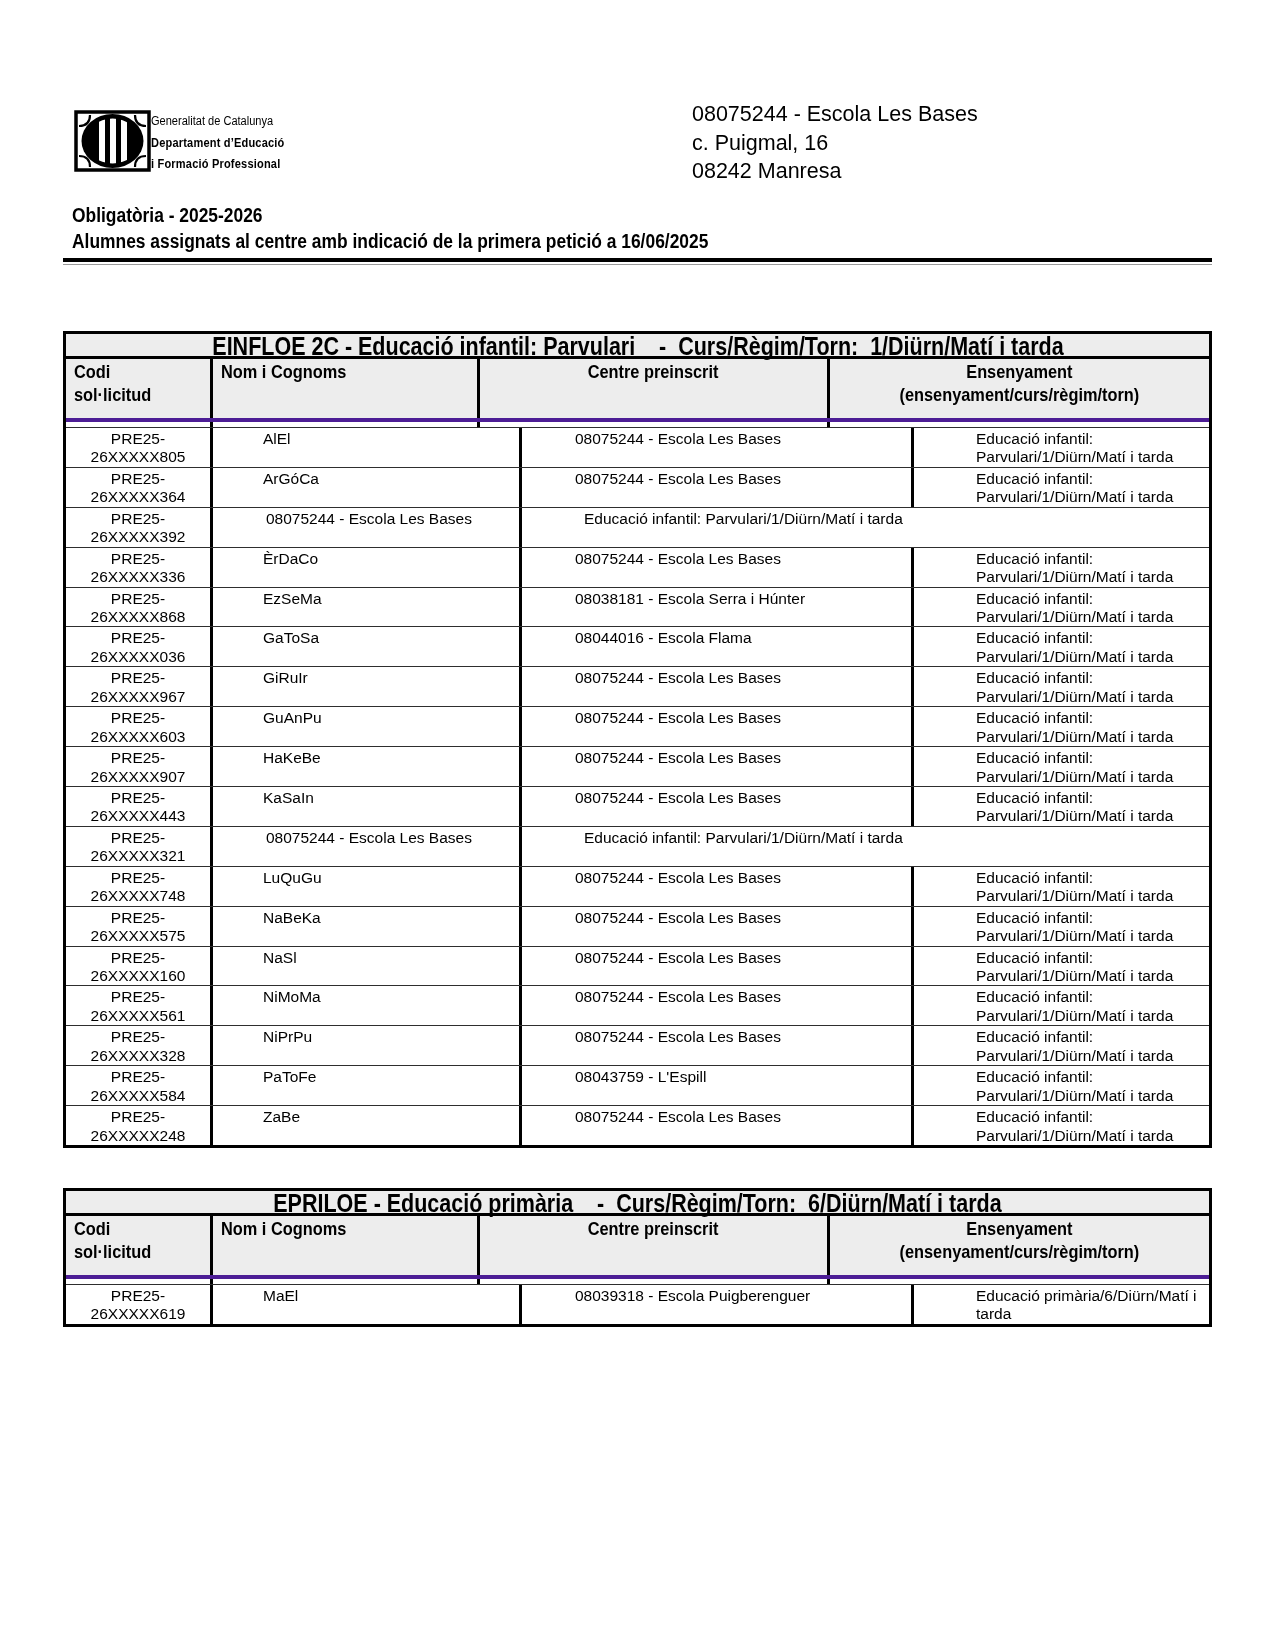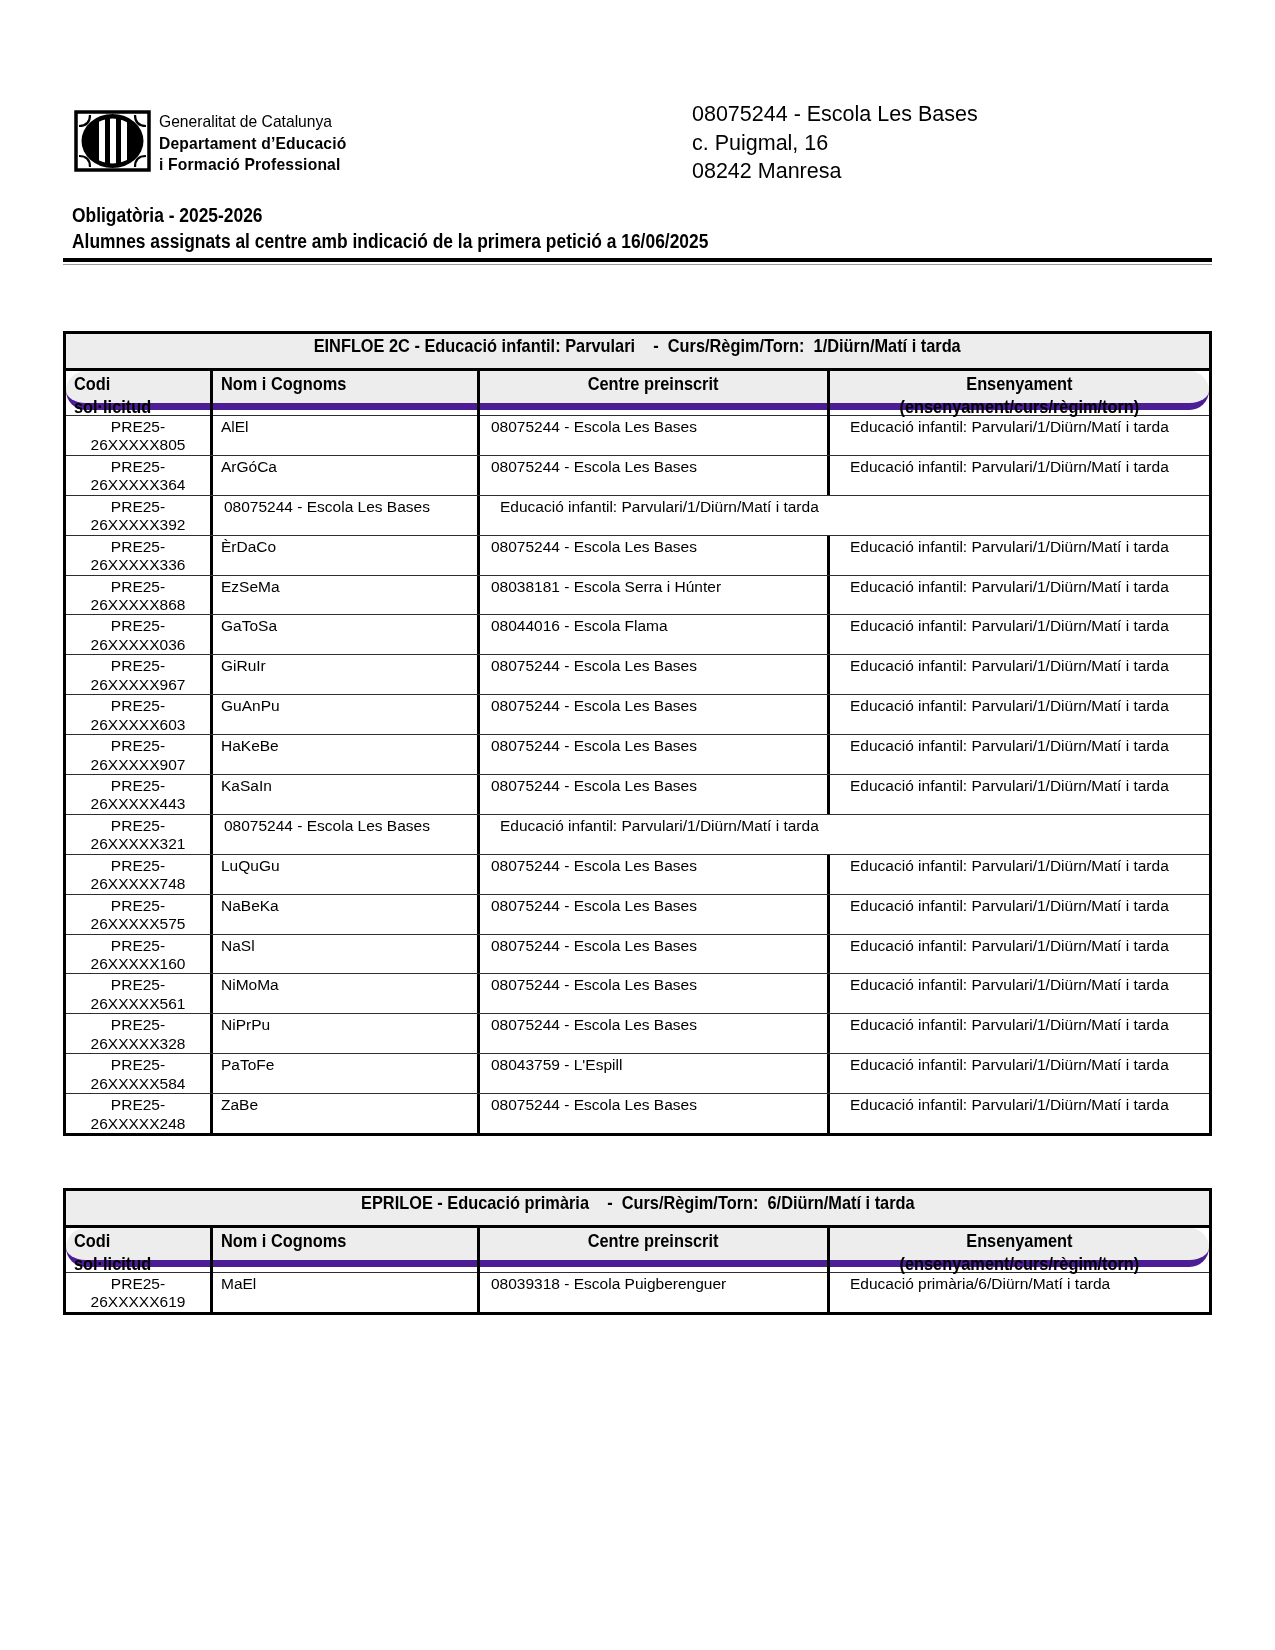--- a/index.html
+++ b/index.html
@@ -11,53 +11,53 @@
     -webkit-font-smoothing:antialiased;
   }
 
   
   .cond { display:inline-block; transform:scaleX(0.86); transform-origin:50% 50%; white-space:pre; }
   .cond.L { transform-origin:0 50%; }
 
   
   .brand { position:absolute; left:74px; top:110px; display:flex; align-items:flex-start; }
   .logo-svg { width:77px; height:62px; flex:0 0 auto; }
-  .brand-text { margin-left:8px; margin-top:1px; font-size:17px; line-height:21.5px; }
+  .brand-text { margin-left:0; margin-top:1px; font-size:12px; line-height:21.5px; }
   .brand-text .cond { transform:scaleX(0.92); }
   .b2 { font-weight:bold; letter-spacing:0.2px; }
 
   
   .address { position:absolute; left:692px; top:100px; font-size:21.5px; line-height:28.5px; }
 
   
   .titles { position:absolute; left:72px; top:202px; font-weight:bold; font-size:20px; line-height:26px; }
   .titles .cond { transform:scaleX(0.87); }
   .title-rule { position:absolute; left:63px; top:258px; width:1149px; height:7px;
                 border-top:4px solid #000; border-bottom:1.5px solid #9a9a9a; }
 
   
   .dtable { position:absolute; left:63px; width:1149px; border:3px solid #000; background:#fff; }
   .t1 { top:331px; }
   .t2 { top:1188px; }
 
   .t-title { background:#ededed; border-bottom:3px solid #000; text-align:center;
-             font-weight:bold; font-size:19px; height:37px; line-height:24px; }
+             font-weight:bold; font-size:25px; height:25px; line-height:24px; }
 
   .row { display:grid; grid-template-columns:147px 267px 350px 1fr; }
   .cell { border-right:3px solid #000; }
   .cell.c3 { border-right:none; }
 
-  .t-head { background:#ededed; border-bottom:7px solid #4c1d95; height:39px;
-            font-weight:bold; font-size:19px; line-height:23px;border-radius:23px; }
+  .t-head { background:#ededed; border-bottom:4px solid #4c1d95; height:63px;
+            font-weight:bold; font-size:19px; line-height:23px; }
   .t-head .c0, .t-head .c1 { padding:1px 0 0 8px; }
   .t-head .ctr { text-align:center; padding-top:1px; }
   .t-head .ctr .cond { text-align:center; }
 
   .t-body .row.spacer .cell { height:5px; }
-  .t-body .row.datarow { border-top:1.5px solid #2e2e2e; min-height:39.9px; }
+  .t-body .row.datarow { border-top:1.5px solid #2e2e2e; min-height:39.9px;gap:42px; }
 
   .t-body .datarow .cell { font-size:15.5px; line-height:18.4px; padding-top:2px; }
   .t-body .datarow .c0 { text-align:center; white-space:pre; }
   .t-body .datarow .c1 { padding-left:8px; }
   .t-body .datarow .c2 { padding-left:11px; }
   .t-body .datarow .c3 { padding-left:20px; }
 </style>
 </head>
 <body>
 

